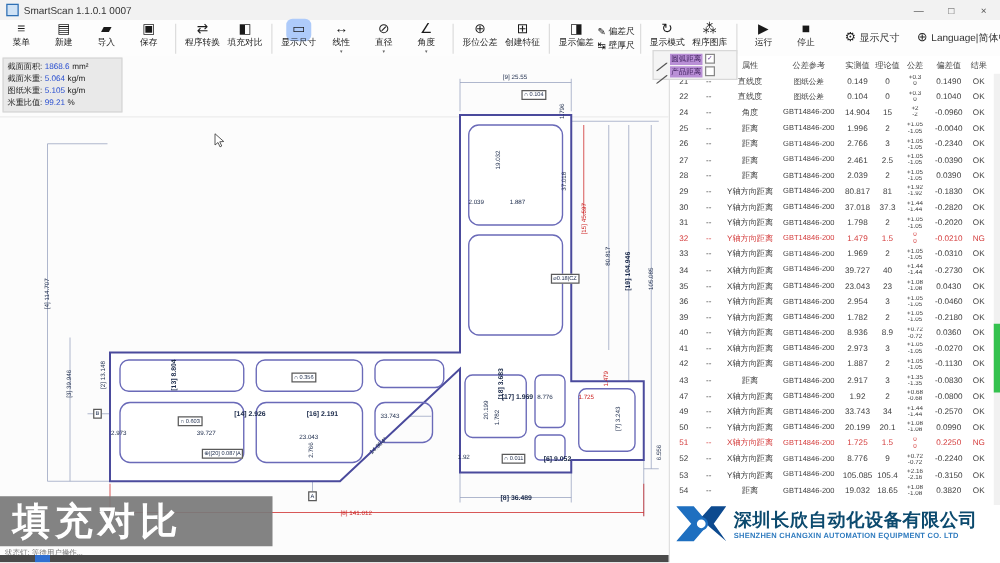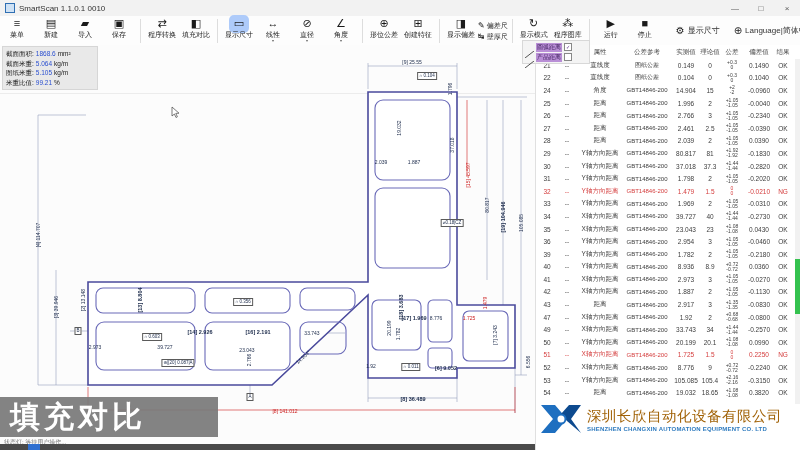--- a/index.html
+++ b/index.html
@@ -67,29 +67,29 @@
   .legend{position:absolute;left:522px;top:40px;width:62px;background:#f4f4f4;border:1px solid #d8d8d8;
           padding:1px 2px;z-index:20;}
   .legend-row{display:flex;align-items:center;height:10px;}
   .legend-line{width:9px;height:7px;margin-right:2px;}
   .legend-label{font-size:6px;background:#b98fd6;color:#3c1d5a;padding:0 1px;margin-right:2px;white-space:nowrap;}
   .legend-box{width:6px;height:6px;border:1px solid #888;background:#fff;font-size:5px;line-height:6px;
               text-align:center;color:#5a2d8a;}
   
   .logo-area{position:absolute;left:5px;top:358px;width:255px;display:flex;align-items:center;}
   .logo-text{margin-left:6px;}
-  .logo-cn{font-size:14.5px;font-weight:normal;color:#a16207;letter-spacing:0.5px;white-space:nowrap;}
+  .logo-cn{font-size:14.5px;font-weight:bold;color:#0c4a6e;letter-spacing:0.5px;white-space:nowrap;}
   .logo-en{font-size:6px;font-weight:bold;color:#2f7bbf;letter-spacing:0.2px;white-space:nowrap;}
 </style>
 </head>
 <body>
 
 <div class="titlebar">
   <span class="app-icon"></span>
-  <span>SmartScan 1.1.0.1 0010</span>
+  <span>SmartScan 1.1.0.1 0007</span>
   <div class="win-controls">
     <span class="win-btn">—</span>
     <span class="win-btn">□</span>
     <span class="win-btn">×</span>
   </div>
 </div>
 
 <div class="toolbar">
   <div id="toolbar-left" style="display:flex;align-items:flex-start;">
       <div class="tbtn">

